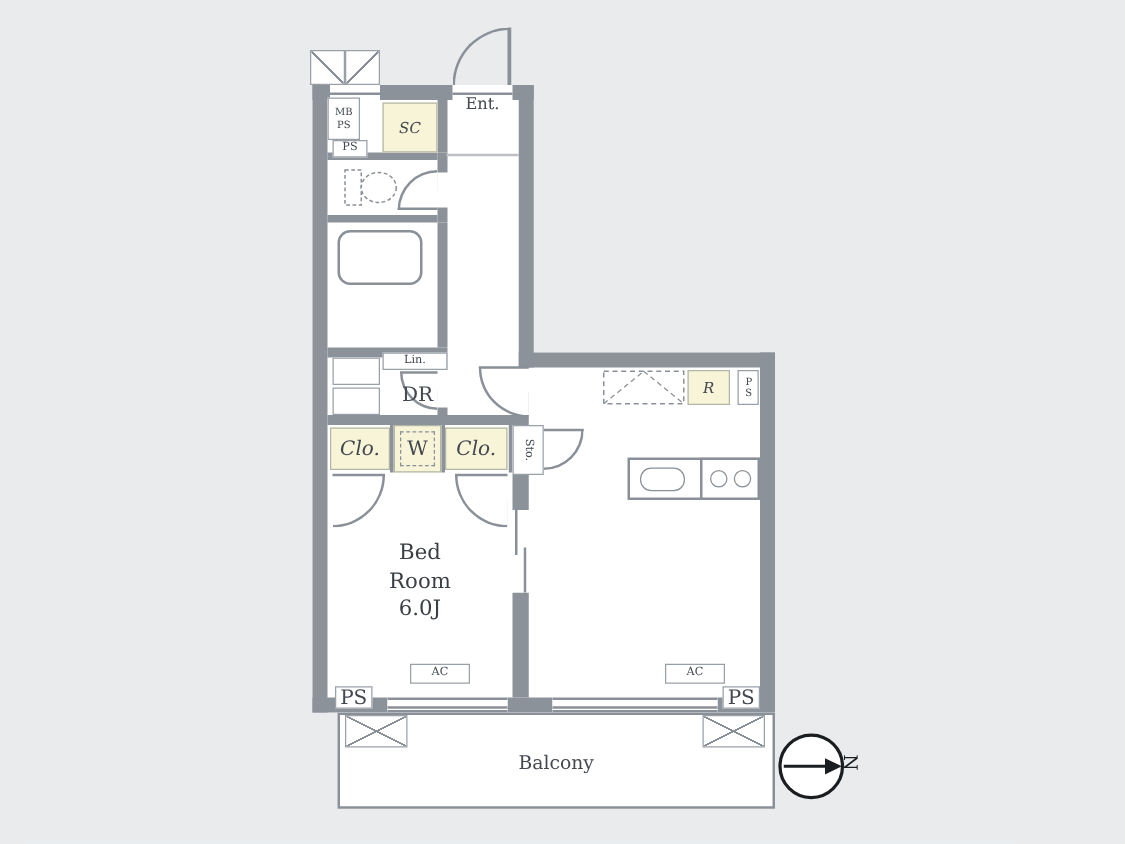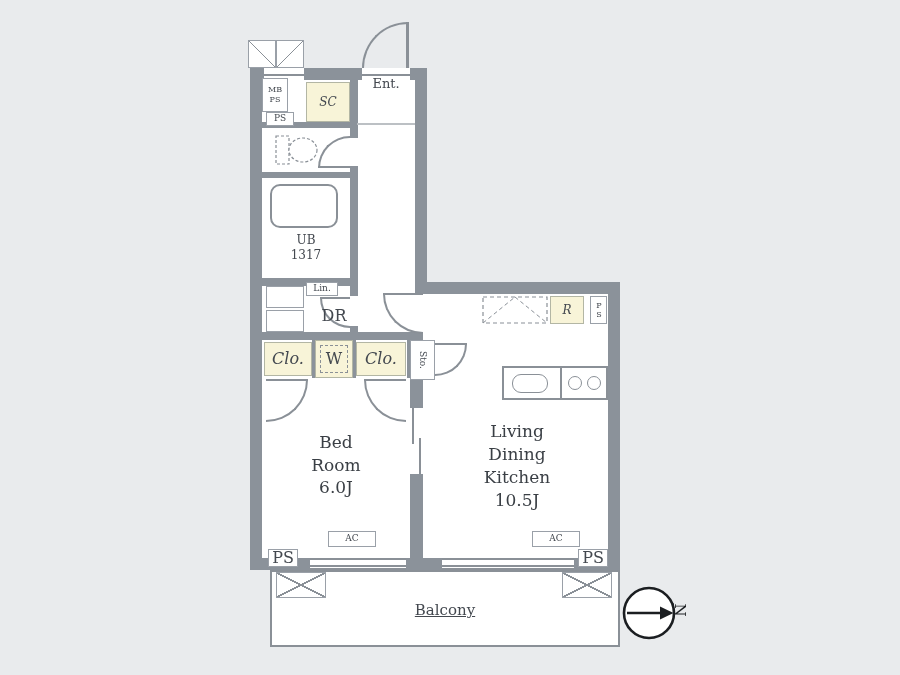--- a/index.html
+++ b/index.html
@@ -23,21 +23,21 @@
   .vtextup{writing-mode:vertical-rl;text-orientation:upright;}
   .arc-tl{border-top:2px solid #8a9097;border-left:2px solid #8a9097;border-top-left-radius:100% 100%;}
   .arc-bl{border-bottom:2px solid #8a9097;border-left:2px solid #8a9097;border-bottom-left-radius:100% 100%;}
   .arc-br{border-bottom:2px solid #8a9097;border-right:2px solid #8a9097;border-bottom-right-radius:100% 100%;}
   .diag-ne{background-image:linear-gradient(to top right,transparent calc(50% - 0.7px),#8a9097 calc(50% - 0.7px),#8a9097 calc(50% + 0.7px),transparent calc(50% + 0.7px));}
   .diag-se{background-image:linear-gradient(to bottom right,transparent calc(50% - 0.7px),#8a9097 calc(50% - 0.7px),#8a9097 calc(50% + 0.7px),transparent calc(50% + 0.7px));}
   .xbox{background-image:
     linear-gradient(to top right,transparent calc(50% - 0.7px),#8a9097 calc(50% - 0.7px),#8a9097 calc(50% + 0.7px),transparent calc(50% + 0.7px)),
     linear-gradient(to bottom right,transparent calc(50% - 0.7px),#8a9097 calc(50% - 0.7px),#8a9097 calc(50% + 0.7px),transparent calc(50% + 0.7px));}
   .f8{font-size:8px;}.f9{font-size:9px;}.f10{font-size:16px;}.f12{font-size:12px;}
-  .f13{font-size:13px;}.f15{font-size:15px;text-decoration:underline;}.f17{font-size:17px;line-height:1.35;color:#3a3f45;}
+  .f13{font-size:13px;}.f15{font-size:15px;}.f17{font-size:17px;line-height:1.35;color:#3a3f45;}
 </style>
 </head>
 <body>
 
 <div class="scene">
 
   <div class="abs white" style="left:230px;top:68px;width:177px;height:502px"></div>
   <div class="abs white" style="left:395px;top:282px;width:205px;height:288px"></div>
 
   <div class="abs wall" style="left:230px;top:68px;width:12px;height:502px"></div>
@@ -107,26 +107,24 @@
   <div class="abs box lbl f9" style="left:246px;top:112px;width:28px;height:14px">PS</div>
   <div class="abs cream lbl f12" style="left:286px;top:82px;width:44px;height:40px">SC</div>
   <div class="abs lbl f13" style="left:340px;top:75px;width:52px;height:18px">Ent.</div>
 
   <svg class="abs" style="left:254px;top:132px" width="48" height="36" viewBox="0 0 48 36">
     <rect x="2" y="4" width="13" height="28" fill="#fff" stroke="#8a9097" stroke-width="1.2" stroke-dasharray="3 2"></rect>
     <ellipse cx="29" cy="18" rx="14" ry="12" fill="#fff" stroke="#8a9097" stroke-width="1.2" stroke-dasharray="3 2"></ellipse>
   </svg>
 
   <div class="abs tub" style="left:250px;top:184px;width:68px;height:44px"></div>
-  <div class="abs lbl f12" style="left:250px;top:230px;width:72px;height:36px">UB
-1317</div>
 
   <div class="abs box" style="left:246px;top:286px;width:38px;height:22px"></div>
   <div class="abs box" style="left:246px;top:310px;width:38px;height:22px"></div>
-  <div class="abs box lbl f9" style="left:286px;top:282px;width:32px;height:14px">Lin.</div>
+  <div class="abs box lbl f9" style="left:286px;top:282px;width:52px;height:14px">Lin.</div>
   <div class="abs lbl f10" style="left:294px;top:308px;width:40px;height:16px">DR</div>
 
   <div class="abs cream lbl f10" style="left:244px;top:342px;width:48px;height:34px">Clo.</div>
   <div class="abs cream" style="left:295px;top:340px;width:38px;height:38px"></div>
   <div class="abs dash" style="left:300px;top:345px;width:28px;height:28px"></div>
   <div class="abs lbl f10" style="left:295px;top:340px;width:38px;height:38px">W</div>
   <div class="abs cream lbl f10" style="left:336px;top:342px;width:50px;height:34px">Clo.</div>
   <div class="abs box lbl vtext f9" style="left:390px;top:340px;width:25px;height:40px">Sto.</div>
 
   <svg class="abs" style="left:462px;top:296px" width="66" height="28" viewBox="0 0 66 28">
@@ -138,24 +136,20 @@
   <div class="abs box lbl vtextup f8" style="left:570px;top:296px;width:17px;height:28px">PS</div>
   <div class="abs thickbox" style="left:482px;top:366px;width:106px;height:34px"></div>
   <div class="abs sink" style="left:492px;top:374px;width:36px;height:19px"></div>
   <div class="abs thickbox" style="left:540px;top:366px;width:48px;height:34px"></div>
   <div class="abs circ" style="left:548px;top:376px;width:14px;height:14px"></div>
   <div class="abs circ" style="left:567px;top:376px;width:14px;height:14px"></div>
 
   <div class="abs lbl f17" style="left:256px;top:430px;width:120px;height:70px">Bed
 Room
 6.0J</div>
-  <div class="abs lbl f17" style="left:437px;top:418px;width:120px;height:96px">Living
-Dining
-Kitchen
-10.5J</div>
 
   <div class="abs box lbl f9" style="left:308px;top:531px;width:48px;height:16px">AC</div>
   <div class="abs box lbl f9" style="left:512px;top:531px;width:48px;height:16px">AC</div>
   <div class="abs box lbl f10" style="left:248px;top:549px;width:30px;height:18px">PS</div>
   <div class="abs box lbl f10" style="left:558px;top:549px;width:30px;height:18px">PS</div>
 
   <div class="abs" style="left:250px;top:570px;width:350px;height:77px;background:#fff;border:2px solid #8a9097">
     <div class="abs lbl f15" style="left:0;top:26px;width:346px;height:24px">Balcony</div>
   </div>
   <div class="abs box xbox" style="left:256px;top:572px;width:50px;height:26px"></div>

